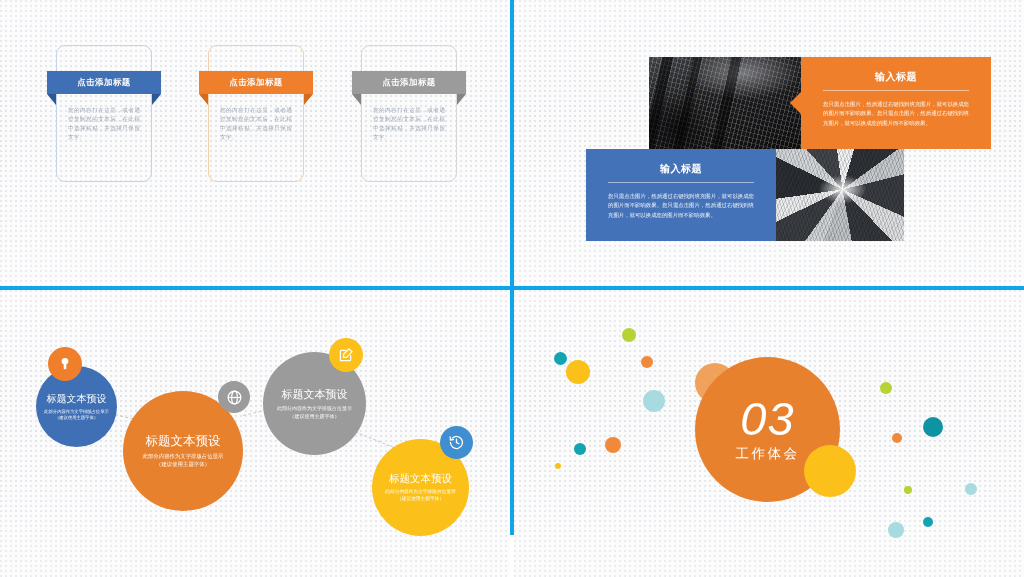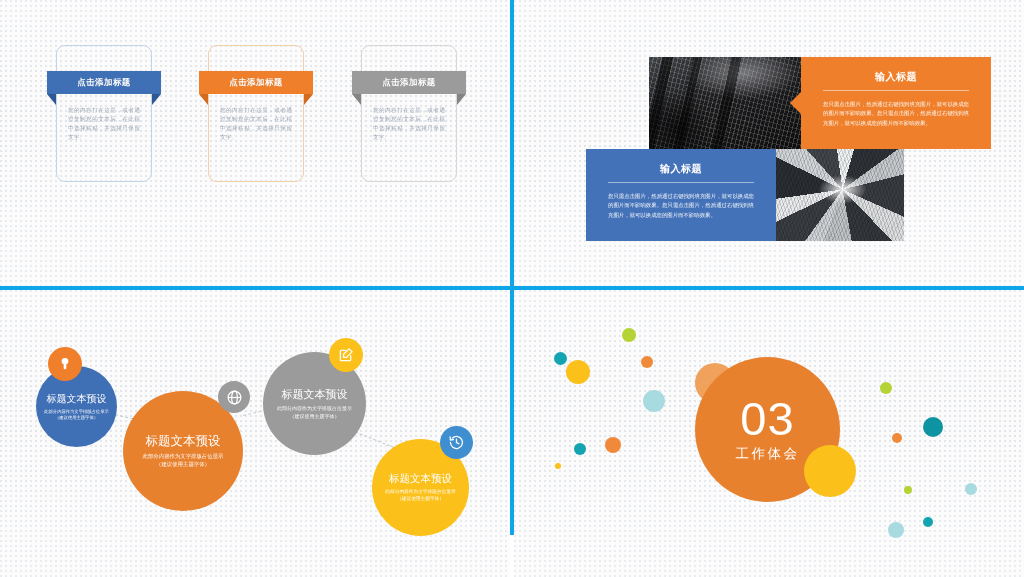--- a/index.html
+++ b/index.html
@@ -164,21 +164,21 @@
 
   
   .bigcircle {
     position: absolute; border-radius: 50%;
     background: #e8812e;
     display: flex; flex-direction: column;
     align-items: center; justify-content: center;
   }
   .bigcircle .num {
     font-size: 47px; font-weight: normal; color: #fff;
-    line-height: .96; letter-spacing: 1px;
+    line-height: .96; letter-spacing: 1px; font-style: italic;
   }
   .bigcircle .sub {
     font-size: 13.5px; color: #fff; letter-spacing: 2.5px;
     margin-top: 3px;
   }
   .dot { position: absolute; border-radius: 50%; }
   .ovl { position: absolute; border-radius: 50%; }
 </style>
 </head>
 <body>

